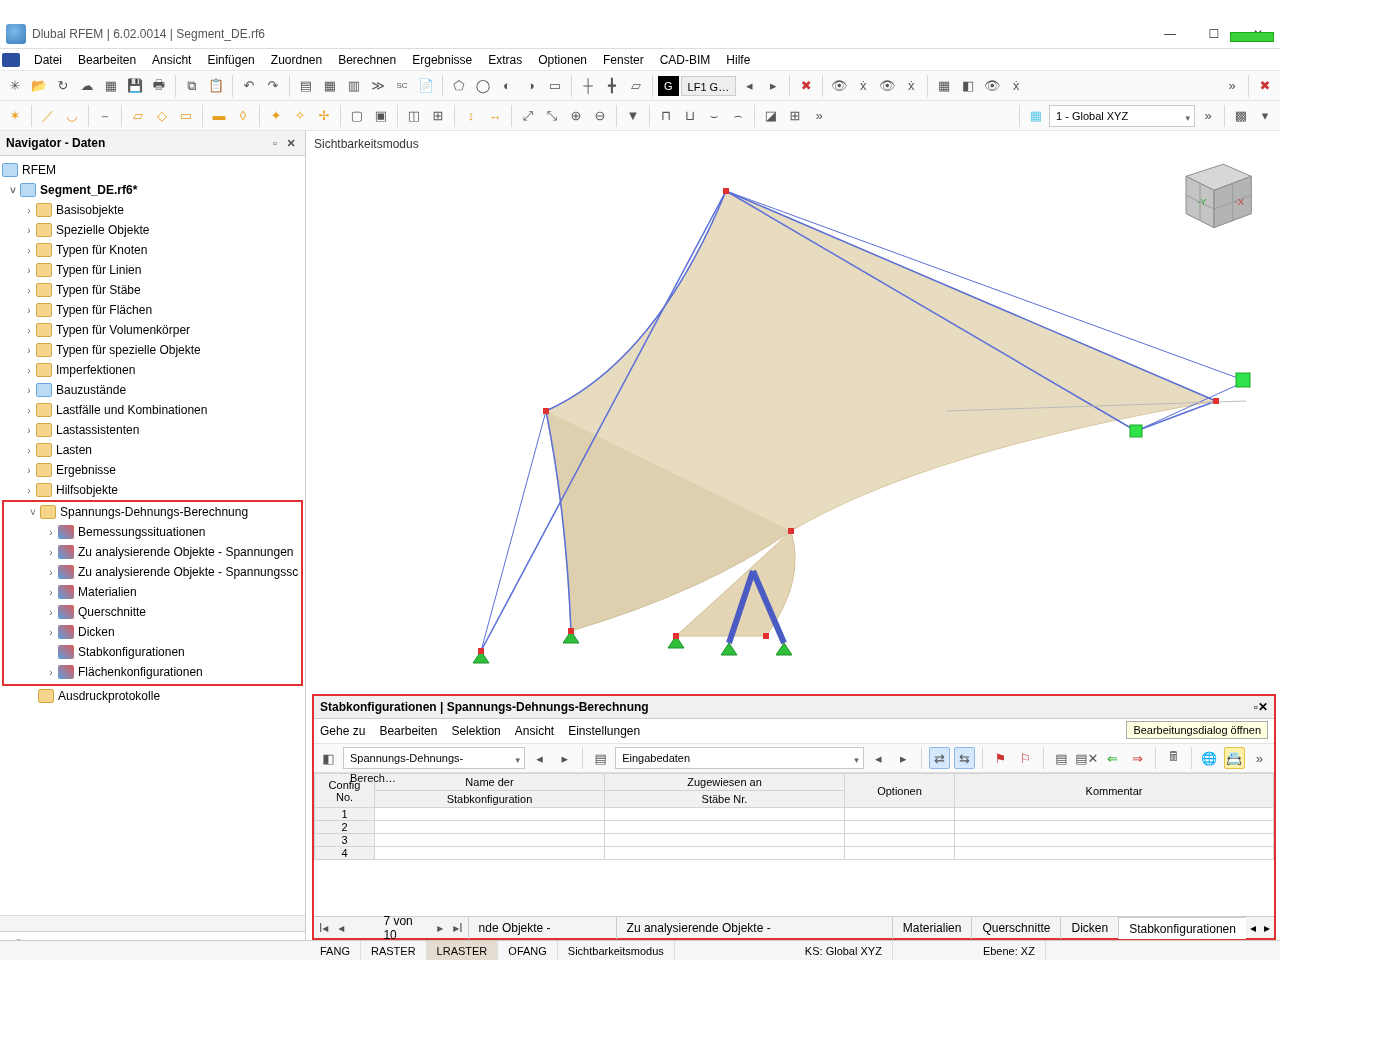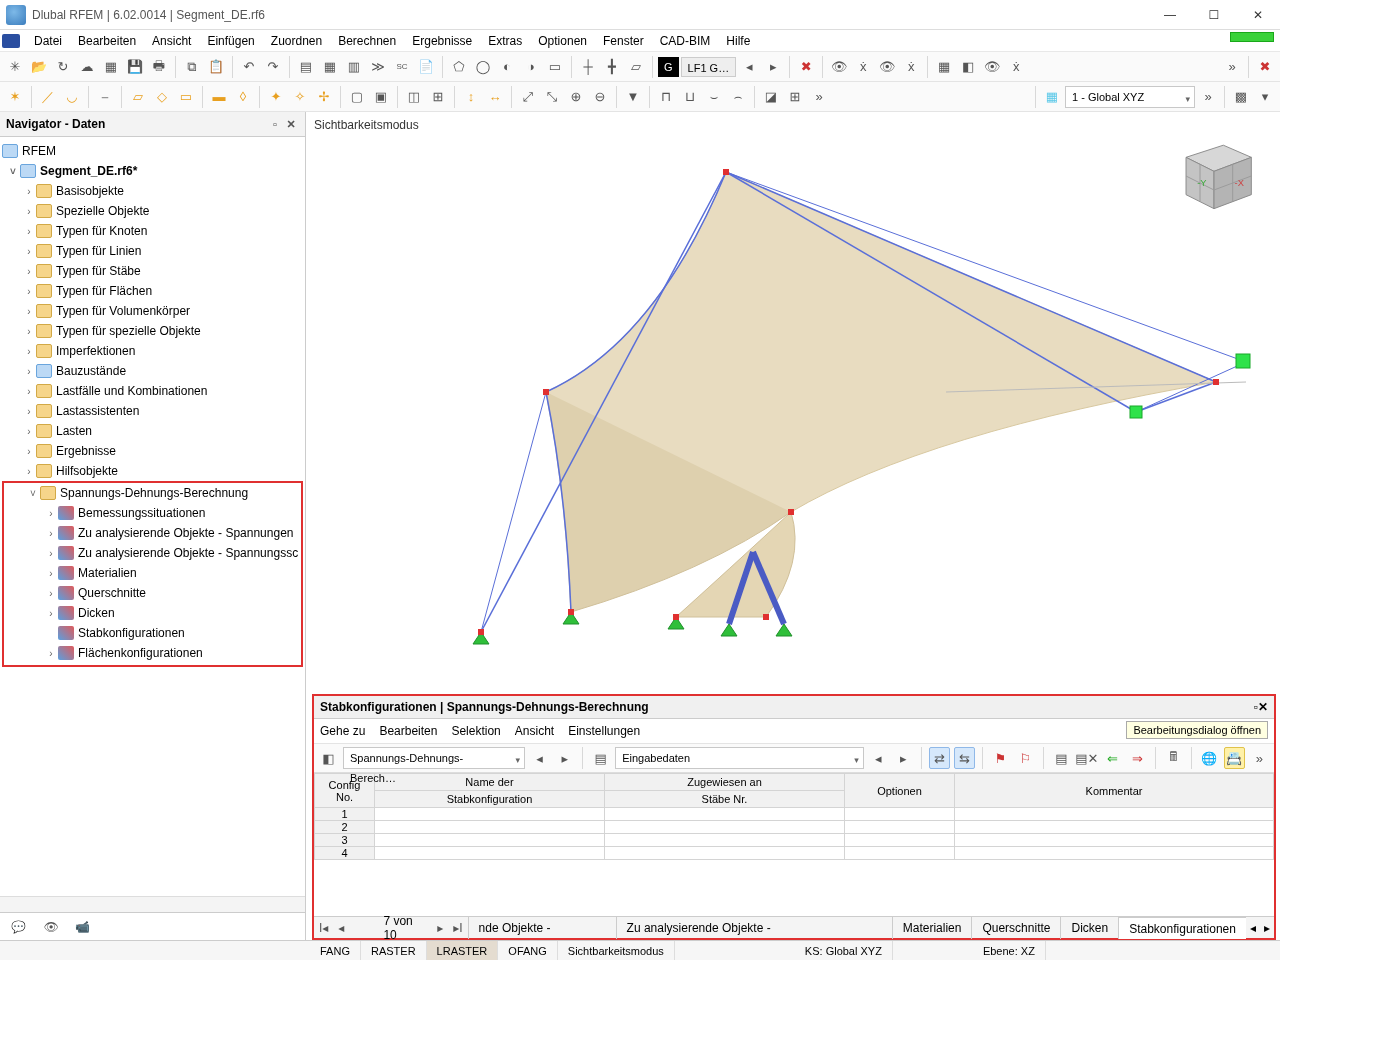--- a/index.html
+++ b/index.html
@@ -1,19 +1,19 @@
 <!DOCTYPE html>
 <html><head>
 <meta charset="utf-8">
 <style>
   * { box-sizing: border-box; margin: 0; padding: 0; font-family: "Segoe UI", Tahoma, sans-serif; }
   body { width: 1280px; height: 960px; background: #fff; font-size: 12px; color: #000; overflow: hidden; position: relative; }
 
   
-  .titlebar { height: 30px; display: flex; align-items: center; border-bottom: 1px solid #ddd; }
+  .titlebar { height: 30px; display: flex; align-items: center; border-bottom: 1px solid #ddd; margin-top: 19px; }
   .titlebar .appicon { width: 20px; height: 20px; margin: 0 6px; border-radius: 3px; background: radial-gradient(circle at 40% 35%, #7db9e8, #3b7dbd); }
   .titlebar .title { flex: 1; color: #555; font-size: 12px; }
   .winbtn { width: 44px; height: 30px; display: flex; align-items: center; justify-content: center; color: #333; }
 
   
   .menubar { height: 22px; display: flex; align-items: center; padding: 0 2px; background: #fff; border-bottom: 1px solid #e8e8e8; }
   .menubar .appicon2 { width: 18px; height: 14px; margin-right: 6px; background: linear-gradient(#2a4ea0,#2a4ea0); border-radius: 2px; }
   .menubar span { padding: 0 8px; line-height: 22px; }
   .greenbar { position: absolute; right: 6px; top: 32px; width: 44px; height: 10px; background: #3ad23a; border:1px solid #1aa81a; }
 
@@ -198,21 +198,21 @@
   <div class="tbtn">⊔</div>
   <div class="tbtn">⌣</div>
   <div class="tbtn">⌢</div>
   <div class="sep"></div>
   <div class="tbtn">◪</div>
   <div class="tbtn">⊞</div>
   <div class="tbtn">»</div>
   <div style="flex:1"></div>
   <div class="sep"></div>
   <div class="tbtn" style="color:#5ac8e8;">▦</div>
-  <div class="tdrop" style="width:130px;">1 - Global XYZ</div>
+  <div class="tdrop" style="width:146px;">1 - Global XYZ</div>
   <div class="tbtn">»</div>
   <div class="sep"></div>
   <div class="tbtn">▩</div>
   <div class="tbtn">▾</div>
 </div>
 
 <div class="mainarea">
 
   <div class="navigator">
     <div class="navhead">
@@ -350,20 +350,24 @@
               <span class="ic tiny"></span>
               <span>Stabkonfigurationen</span>
             </div>
             <div class="node" style="padding-left: 40px;">
               <span class="tw">›</span>
               <span class="ic tiny"></span>
               <span>Flächenkonfigurationen</span>
             </div>
           </div>
       </div>
+      <div class="node" style="padding-left:38px;">
+          <span class="ic"></span>
+          <span>Ausdruckprotokolle</span>
+        </div>
     </div>
     <div class="navscroll"></div>
     <div class="navbtm">
       <div>💬</div>
       <div>👁</div>
       <div>📹</div>
     </div>
   </div>
 
   <div class="viewport">

